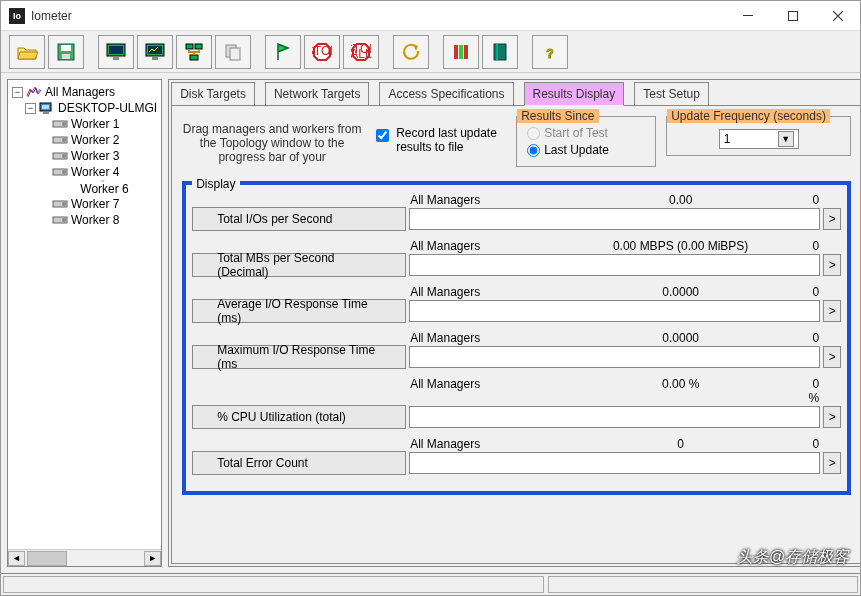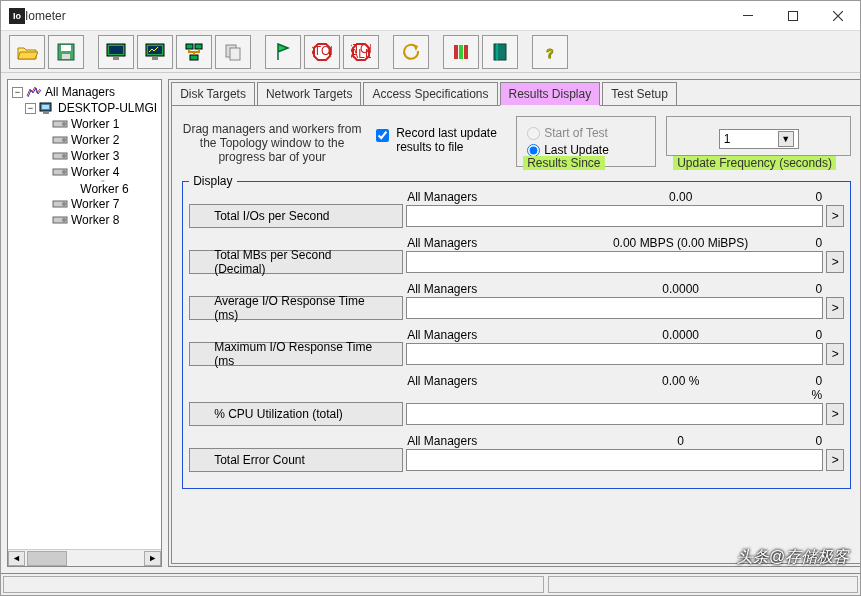--- a/index.html
+++ b/index.html
@@ -1,53 +1,53 @@
 <!DOCTYPE html>
 <html><head>
 <meta charset="utf-8">
 <style>
 * { box-sizing: border-box; font-family: "Segoe UI", Tahoma, sans-serif; font-size: 12px; }
 body { margin: 0; background: #f0f0f0; }
 .window { width: 861px; height: 596px; background: #f0f0f0; border: 1px solid #999; display: flex; flex-direction: column; }
 .titlebar { height: 30px; background: #fff; display: flex; align-items: center; padding: 0 0 0 8px; border-bottom: 1px solid #ddd; }
-.titlebar-icon { width: 16px; height: 16px; background: #222; color: #fff; font-size: 9px; font-weight: bold; display: flex; align-items: center; justify-content: center; }
+.titlebar-icon { width: 16px; height: 16px; background: #222; color: #fff; font-size: 9px; font-weight: bold; display: flex; align-items: center; justify-content: center; margin-right: 6px; }
 .titlebar-title { flex: 1; color: #333; }
 .titlebar-btns { display: flex; }
 .titlebar-btn { width: 45px; height: 29px; display: flex; align-items: center; justify-content: center; color: #333; }
 .toolbar { height: 42px; background: #f0f0f0; display: flex; align-items: center; padding: 4px 8px; gap: 3px; border-bottom: 1px solid #ccc; }
 .tb-btn { width: 36px; height: 34px; border: 1px solid #999; background: #f4f4f4; display: flex; align-items: center; justify-content: center; }
 .tb-sep { width: 8px; }
 .main { flex: 1; display: flex; padding: 6px; gap: 6px; overflow: hidden; }
 .topology-panel { width: 158px; border: 1px solid #888; background: #fff; display: flex; flex-direction: column; }
 .topology-title { text-align: center; padding: 4px; color: #333; }
 .tree { flex: 1; padding: 4px; overflow: auto; white-space: nowrap; }
 .tree-node { display: flex; align-items: center; height: 16px; }
 .tree-toggle { width: 11px; height: 11px; border: 1px solid #888; font-size: 9px; line-height: 9px; text-align: center; margin-right: 3px; }
 .tree-icon { width: 16px; height: 12px; margin-right: 3px; }
 .tree-label { color: #000; }
 .scroll-h { height: 17px; background: #f0f0f0; border-top:1px solid #ccc; display:flex; align-items:center; }
 .scroll-btn { width:17px; height:15px; background:#e8e8e8; border:1px solid #aaa; text-align:center; font-size:9px; line-height:13px;}
 .scroll-thumb { width:40px; height:15px; background:#ccc; border:1px solid #aaa; margin-left:2px;}
 .right-panel { flex: 1; border: 1px solid #888; background: #f0f0f0; display: flex; flex-direction: column; padding: 2px;}
-.tabs { display: flex; height: 24px; }
+.tabs { display: flex; height: 24px; gap: 8px; }
 .tab { padding: 4px 8px; border: 1px solid #888; border-bottom: none; background: #f0f0f0; margin-right: 2px; color:#333;}
 .tab.active { background: #f0abfc; border-bottom: 1px solid #f0f0f0; position: relative; z-index: 2;}
 .tab-content { flex:1; border:1px solid #888; margin-top:-1px; padding:10px; position:relative; overflow:hidden;}
 .top-row { display:flex; gap:10px; align-items:flex-start; }
 .instructions { width:180px; text-align:center; color:#333; padding-top:6px;}
 .checkbox-area { display:flex; align-items:flex-start; gap:4px; padding-top:10px;}
 .fieldset { border:1px solid #999; padding:6px 10px; position:relative; }
-.fieldset-title { position:absolute; top:-8px; left:6px; background:#bef264; padding:0 4px; color:#333;margin-top:47px;}
+.fieldset-title { position:absolute; top:-8px; left:0; background:#fdba74; padding:0 4px; color:#333;}
 .radio-row { display:flex; align-items:center; gap:4px; margin:3px 0;}
 .radio-row input { margin:0;}
 .radio-disabled { color:#888;}
 .update-freq { width:185px;}
 .freq-select { width:80px; height:20px; border:1px solid #888; background:#fff; display:flex; align-items:center; padding:0 4px; margin:6px auto 0;}
 .freq-arrow { margin-left:auto; width:16px; height:16px; background:#e8e8e8; border:1px solid #888; text-align:center; font-size:9px; line-height:14px;}
-.display-group { margin-top:14px; border:1px solid #1d4ed8; position:relative; padding:8px 6px;}
+.display-group { margin-top:14px; border:4px solid #1d4ed8; position:relative; padding:8px 6px;}
 .display-title { position:absolute; top:-8px; left:6px; background:#f0f0f0; padding:0 4px;}
 .metric-row { margin-bottom:8px;}
 .metric-labels { display:flex; margin-left:218px;}
 .ml-left { width:150px;}
 .ml-center { flex:1; text-align:center;}
 .ml-right { width:40px; text-align:right; padding-right:22px;}
 .metric-bar-row { display:flex; align-items:center;}
 .metric-btn { width:214px; height:24px; border:1px solid #888; background:#e8e8e8; text-align:left; padding:0 24px; display:flex; align-items:center;}
 .metric-bar { flex:1; height:22px; border:1px solid #888; background:#fff; margin:0 3px;}
 .metric-expand { width:18px; height:22px; border:1px solid #888; background:#e8e8e8; text-align:center; line-height:20px;}

